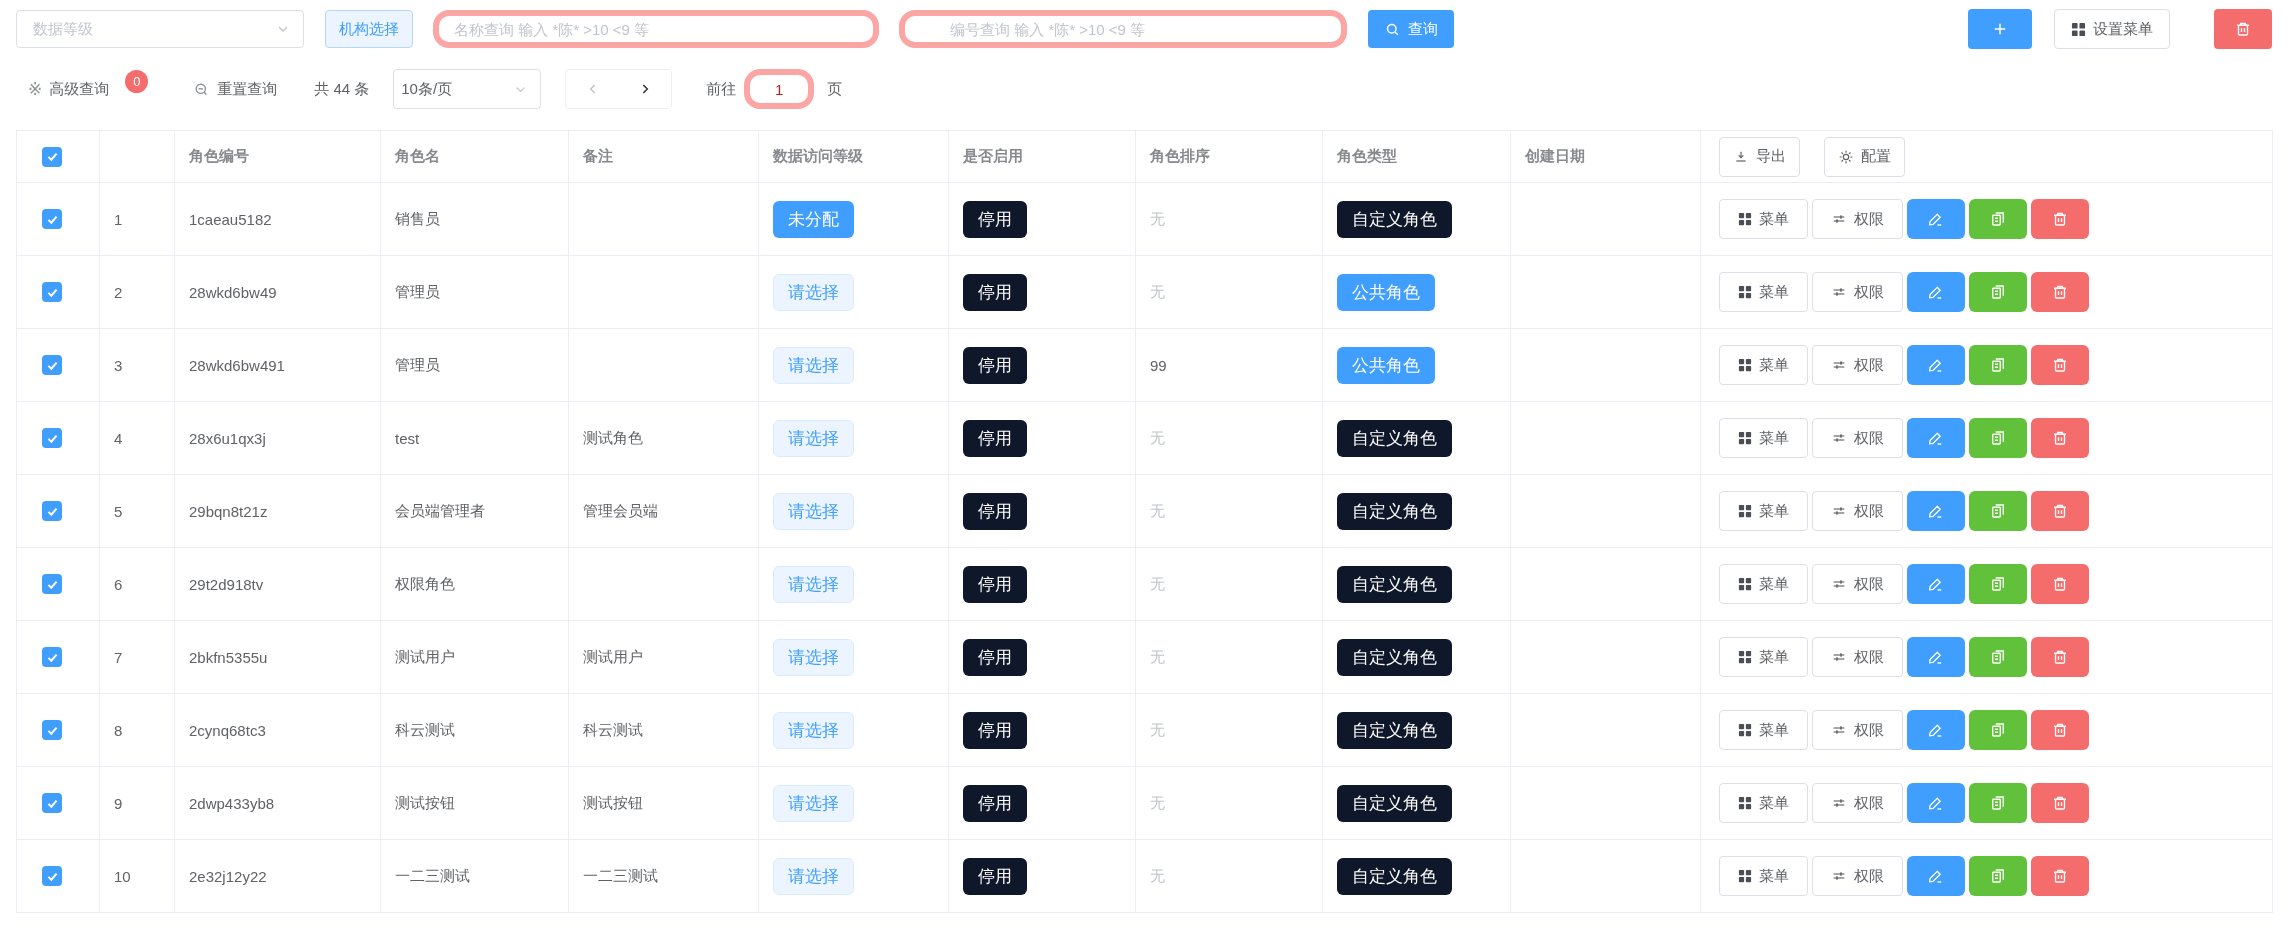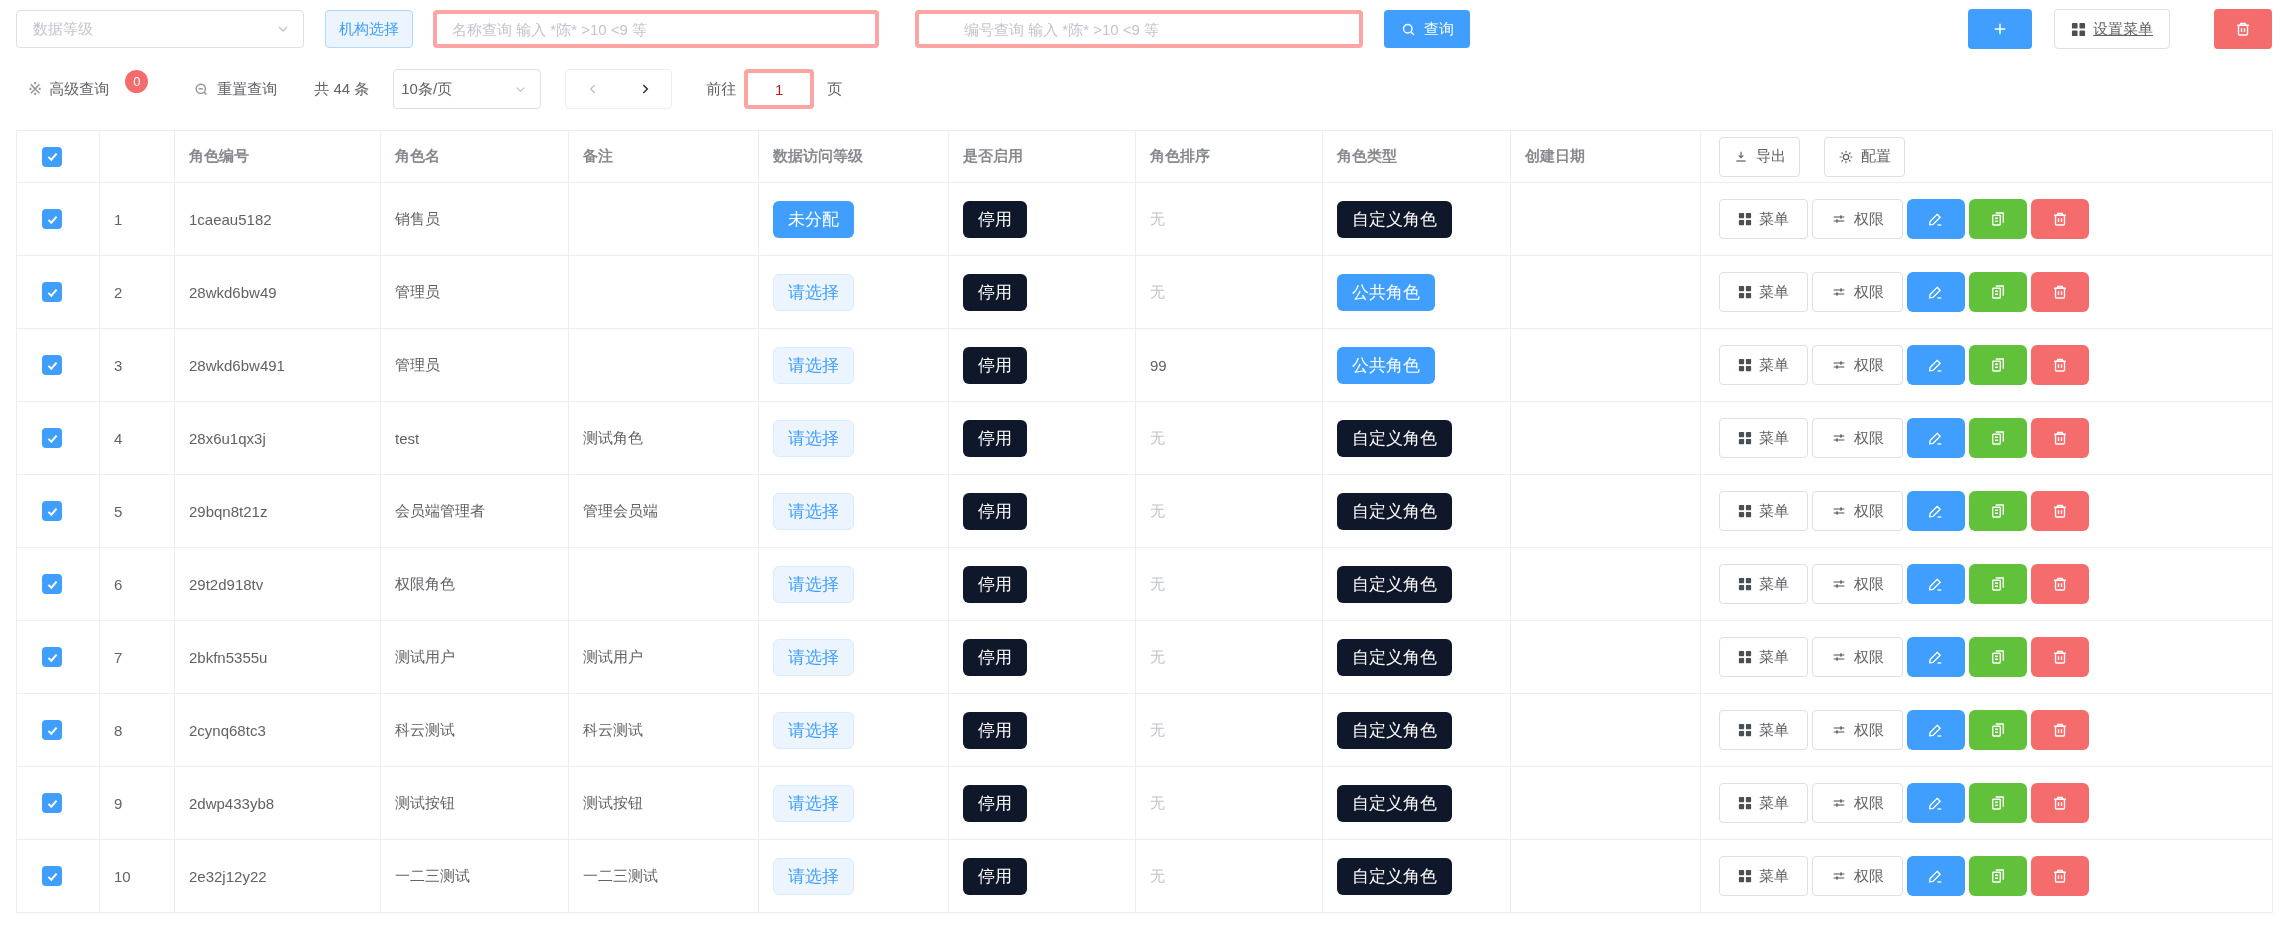--- a/index.html
+++ b/index.html
@@ -14,37 +14,37 @@
 
   
   .toolbar { display: flex; align-items: center; height: 42px; }
   .sel {
     height: 38px; background: #fff; border: 1px solid #dcdfe6; border-radius: 4px;
     display: flex; align-items: center; justify-content: space-between;
     padding: 0 12px 0 16px; color: #c0c4cc; cursor: pointer;
   }
   .sel-datalevel { width: 288px; }
   .inp {
-    height: 38px; border: 4px solid #fca5a5; border-radius: 4px; background: #fff;
+    height: 38px; border: 6px solid #fca5a5; border-radius: 16px; background: #fff;
     padding: 0 15px; font-size: 15px; color: #b91c1c; outline: none;
     font-family: "Liberation Sans", "DejaVu Sans", sans-serif;
   }
   .inp::placeholder { color: #c0c4cc; }
   .w446 { width: 446px; margin-left: 20px; }
-  .w448 { width: 448px; margin-left: 36px; padding-left: 45px; }
+  .w448 { width: 448px; margin-left: 20px; padding-left: 45px; }
   .btn {
     height: 38px; border: 1px solid transparent; border-radius: 4px; cursor: pointer;
     display: inline-flex; align-items: center; justify-content: center;
     font-size: 15px; gap: 7px; background: #fff;
     font-family: "Liberation Sans", "DejaVu Sans", sans-serif; color: #606266;
   }
   .btn-plain-blue { background: #ecf5ff; border-color: #b3d8ff; color: #409eff; padding: 0 13px; margin-left: 21px; }
   .btn-primary { background: #409eff; color: #fff; padding: 0 15px; margin-left: 21px; }
   .btn-white { border-color: #dcdfe6; background: #fff; color: #606266; padding: 0 16px; }
-  .right-group { margin-left: auto; display: flex; align-items: center; text-decoration: underline; }
+  .right-group { margin-left: auto; display: flex; align-items: center; }
   .btn-add { background: #409eff; color: #fff; width: 64px; height: 40px; }
   .btn-setmenu { margin-left: 22px; height: 40px; }
   .btn-del-top { background: #f56c6c; color: #fff; width: 58px; height: 40px; margin-left: 44px; }
 
   
   .filterbar { display: flex; align-items: center; height: 46px; margin-top: 16px; }
   .linkbtn { display: inline-flex; align-items: center; gap: 7px; cursor: pointer; color: #606266; }
   .adv { margin-left: 12px; position: relative; }
   .star-ic { color: #909399; font-size: 17px; line-height: 1; }
   .badge {

